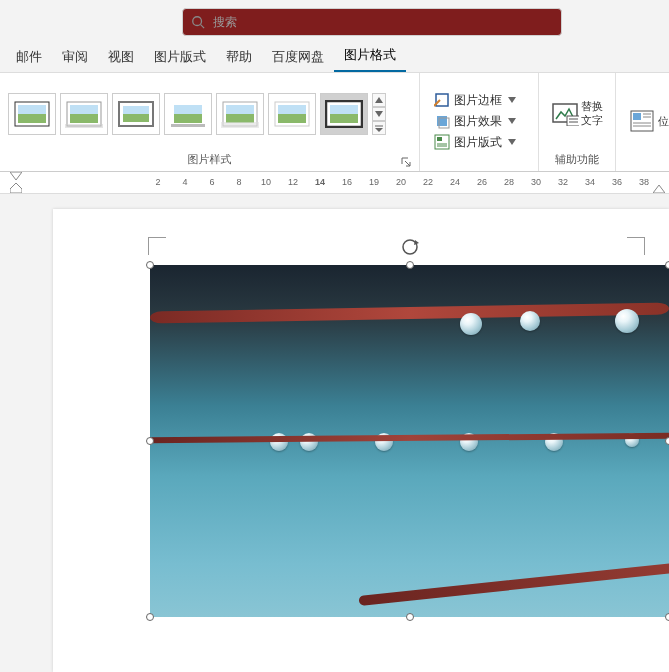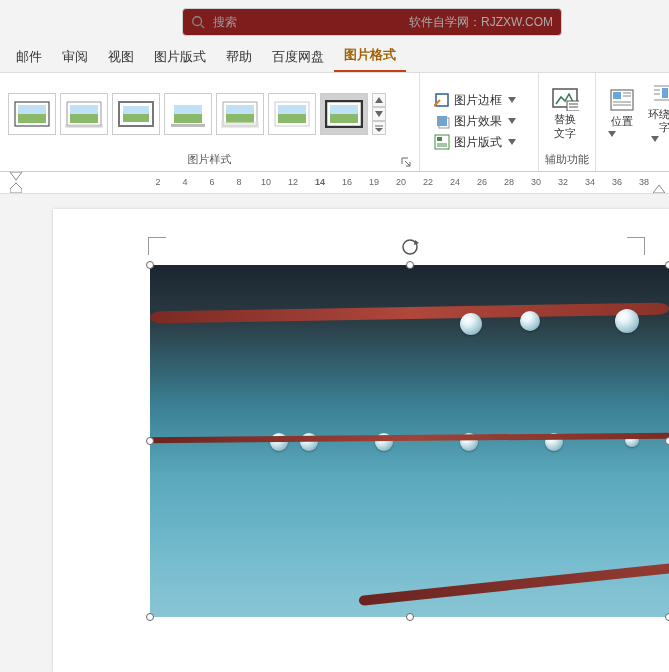--- a/index.html
+++ b/index.html
@@ -6,41 +6,41 @@
 body { background: #f3f3f3; width: 669px; height: 672px; overflow: hidden; font-size: 12px; }
 
 .topbar { height: 42px; display: flex; align-items: center; padding: 0 10px; background: #f3f3f3; }
 .search-box { position: absolute; left: 182px; top: 8px; width: 380px; height: 28px; background: #7f1d1d; border: 1px solid #d0d0d0; border-radius: 4px; display: flex; align-items: center; padding: 0 8px; color: #888; }
 .search-box svg { margin-right: 8px; }
 .search-text { color: #999; flex: 0 0 auto; margin-right: auto; }
 .watermark { color: #aaa; font-size: 12px; }
 
 .tabs { height: 30px; display: flex; align-items: flex-end; padding: 0 6px; background: #f3f3f3; }
 .tab { padding: 6px 10px; color: #333; cursor: pointer; font-size: 13px; }
-.tab.active { color: #a16207; border-bottom: 2px solid #c2410c; font-weight: 700; }
+.tab.active { color: #000000; border-bottom: 2px solid #0369a1; font-weight: 400; }
 
 .ribbon { height: 100px; background: #fff; border-top: 1px solid #ddd; border-bottom: 1px solid #ccc; display: flex; }
 .ribbon-group { border-right: 1px solid #e0e0e0; padding: 4px 6px 2px 6px; display: flex; flex-direction: column; }
 .ribbon-group-content { flex: 1; display: flex; align-items: center; }
 .ribbon-group-label { text-align: center; font-size: 11px; color: #555; padding: 2px 0; position: relative; }
 .dialog-launcher { position: absolute; right: 2px; bottom: 2px; width: 10px; height: 10px; }
 
 .style-thumb { width: 48px; height: 42px; margin: 2px; background: #fff; border: 1px solid #ccc; display: flex; align-items: center; justify-content: center; cursor: pointer; position: relative; }
 .style-thumb svg { width: 38px; height: 28px; }
 .style-thumb.selected { background: #d0d0d0; }
 .style-gallery { display: flex; flex-wrap: nowrap; }
 .gallery-scroll { display: flex; flex-direction: column; margin-left: 2px; }
 .gallery-scroll-btn { width: 14px; height: 14px; border: 1px solid #ccc; background: #f8f8f8; margin: 0; display: flex; align-items: center; justify-content: center; cursor: pointer; }
 
 .format-list { display: flex; flex-direction: column; gap: 2px; padding: 2px 4px; }
 .format-item { display: flex; align-items: center; gap: 4px; padding: 1px 4px; cursor: pointer; font-size: 12px; color: #333; }
 .format-item svg { flex: 0 0 16px; }
 .dd-arrow { margin-left: 2px; }
 
-.big-btn { display: flex; flex-direction: column; align-items: center; justify-content: center; padding: 2px 6px; cursor: pointer; font-size: 11px; color: #333; gap: 2px; }
+.big-btn { display: flex; flex-direction: row; align-items: center; justify-content: center; padding: 2px 6px; cursor: pointer; font-size: 11px; color: #333; gap: 2px; }
 .big-btn svg { width: 28px; height: 24px; }
 
 .ruler-area { height: 22px; background: #fff; border-bottom: 1px solid #ddd; position: relative; padding-left: 130px; }
 .ruler { position: relative; height: 18px; background: #fff; }
 .ruler-num { position: absolute; top: 5px; font-size: 9px; color: #666; transform: translateX(-50%); }
 .ruler-indent { position: absolute; }
 
 .canvas { position: relative; background: #f3f3f3; height: 478px; }
 .page { position: absolute; left: 53px; top: 15px; width: 616px; height: 463px; background: #fff; box-shadow: 0 0 3px rgba(0,0,0,0.15); }
 
@@ -70,21 +70,20 @@
 </head>
 <body>
 
 <div class="topbar">
   <div class="search-box">
     <svg width="14" height="14" viewBox="0 0 16 16">
         <circle cx="7" cy="7" r="5" fill="none" stroke="#888" stroke-width="1.5"></circle>
         <line x1="11" y1="11" x2="15" y2="15" stroke="#888" stroke-width="1.5"></line>
       </svg>
     <span class="search-text">搜索</span>
-    <span class="watermark">软件自学网：RJZXW.COM</span>
   </div>
 </div>
 
 <div class="tabs" id="tabs">
     <div class="tab">邮件</div>
     <div class="tab">审阅</div>
     <div class="tab">视图</div>
     <div class="tab">图片版式</div>
     <div class="tab">帮助</div>
     <div class="tab">百度网盘</div>

